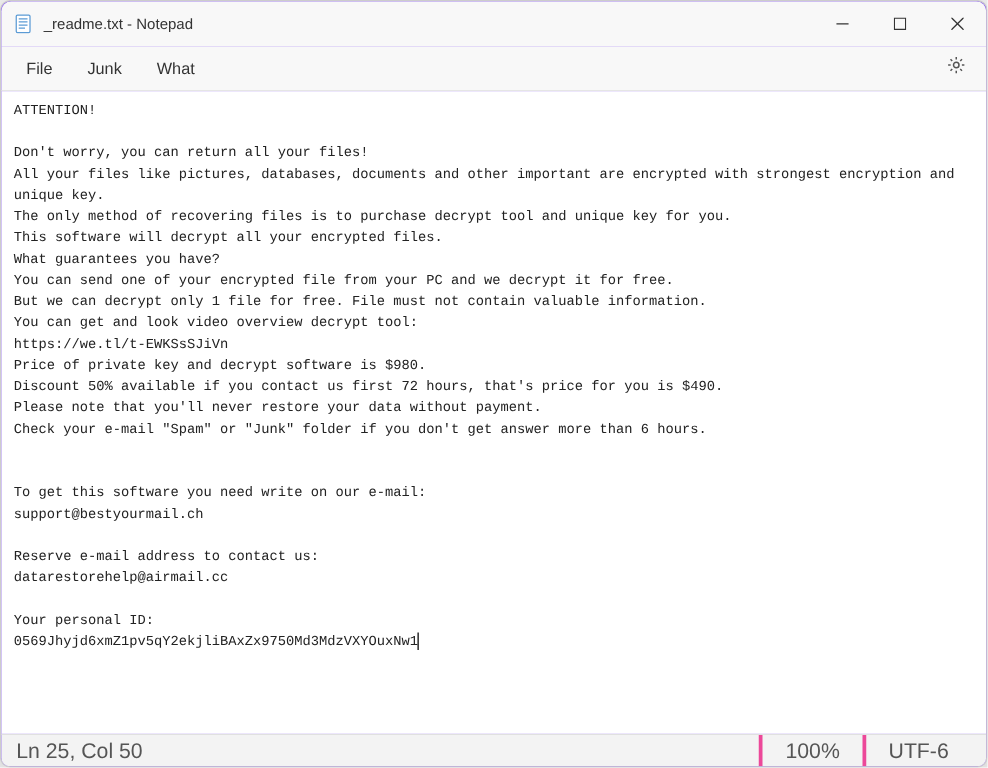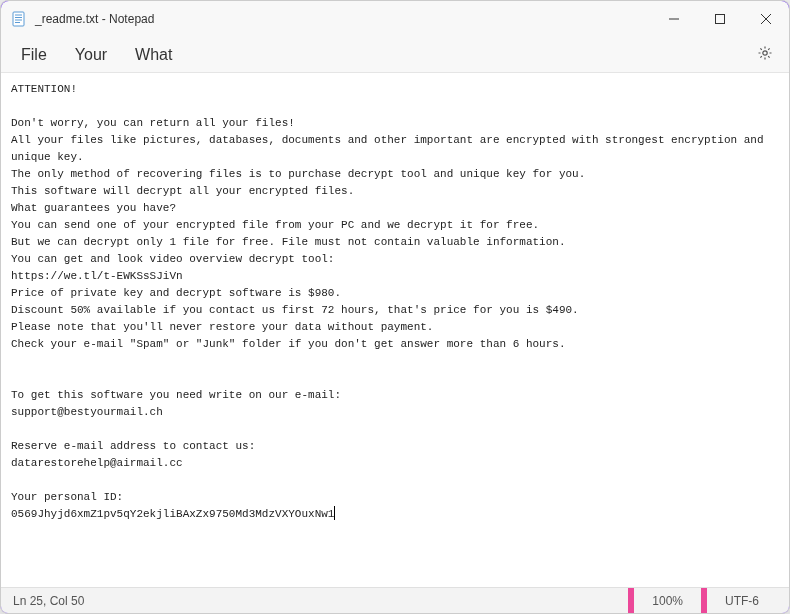--- a/index.html
+++ b/index.html
@@ -65,21 +65,21 @@
       height: 36px;
       background: #f8f8f8;
       display: flex;
       align-items: center;
       padding: 0 8px;
       gap: 4px;
       border-bottom: 1px solid #e5e5e5;
     }
     .menu-item {
       padding: 6px 12px;
-      font-size: 16px;
+      font-size: 13px;
       color: #333;
       cursor: pointer;
       border-radius: 4px;
     }
     .menu-spacer {
       flex: 1;
     }
     .settings-btn {
       width: 32px;
       height: 32px;
@@ -100,33 +100,33 @@
       color: #222;
       white-space: pre-wrap;
       position: relative;
     }
     .statusbar {
       height: 26px;
       background: #f3f3f3;
       border-top: 1px solid #e0e0e0;
       display: flex;
       align-items: center;
-      font-size: 12px;
+      font-size: 17px;
       color: #555;
       padding: 0 12px;
     }
     .status-left {
       flex: 0 0 auto;
     }
     .status-spacer {
       flex: 1;
     }
     .status-cell {
       padding: 0 18px;
-      border-left: 6px solid #ec4899;
+      border-left: 3px solid #ec4899;
       height: 100%;
       display: flex;
       align-items: center;
     }
     .cursor-bar {
       display: inline-block;
       width: 1px;
       height: 14px;
       background: #000;
       vertical-align: text-bottom;
@@ -169,21 +169,21 @@
               <line x1="0" y1="0" x2="10" y2="10" stroke="#333" stroke-width="1"></line>
               <line x1="10" y1="0" x2="0" y2="10" stroke="#333" stroke-width="1"></line>
             </svg>
         </span>
       </button>
     </div>
   </div>
 
   <div class="menubar">
     <div class="menu-item">File</div>
-    <div class="menu-item">Your</div>
+    <div class="menu-item">Junk</div>
     <div class="menu-item">What</div>
     <div class="menu-spacer"></div>
     <div class="settings-btn">
       <span>
         <svg width="16" height="16" viewBox="0 0 16 16" fill="none" stroke="#555" stroke-width="1.2">
           <circle cx="8" cy="8" r="2.2"></circle>
           <path d="M8 1.5v2M8 12.5v2M14.5 8h-2M3.5 8h-2M12.6 3.4l-1.4 1.4M4.8 11.2l-1.4 1.4M12.6 12.6l-1.4-1.4M4.8 4.8L3.4 3.4"></path>
         </svg>
       </span>
     </div>

